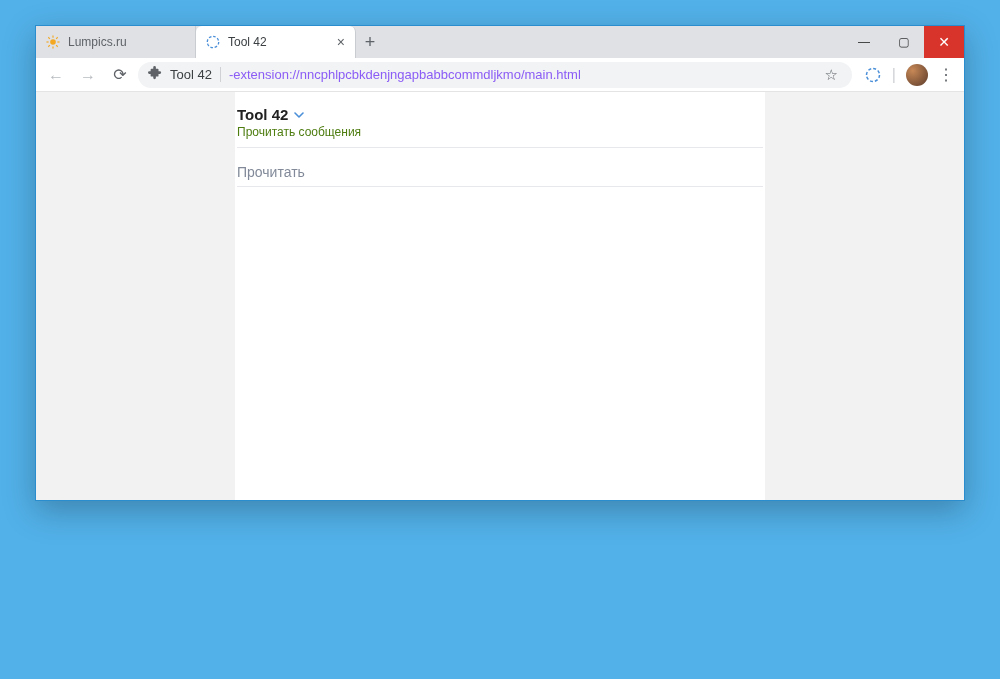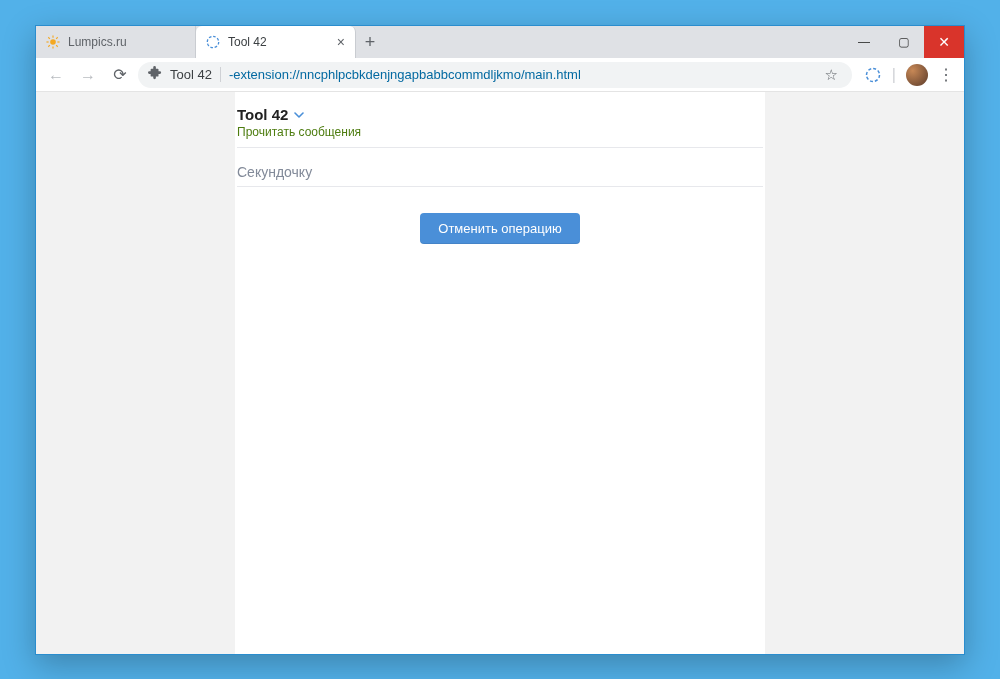--- a/index.html
+++ b/index.html
@@ -3,21 +3,21 @@
 <meta charset="utf-8">
 <style>
   * { box-sizing: border-box; margin: 0; padding: 0; }
   html, body { height: 100%; font-family: Arial, Helvetica, sans-serif; }
   body { background: #52b1e9; display: flex; align-items: flex-start; justify-content: center; }
   .window {
     width: 930px; margin-top: 25px; background: #fff;
     box-shadow: 0 10px 30px rgba(0,0,0,0.25);
     border: 1px solid #2a8dce;
     display: flex; flex-direction: column;
-    height: 630px;
+    height: 476px;
   }
   
   .tabbar { height: 32px; display: flex; align-items: stretch; background: #dfe1e5; position: relative; }
   .tab {
     display: flex; align-items: center; gap: 8px;
     padding: 0 10px; font-size: 12px; color: #5f6368;
     min-width: 160px; max-width: 200px;
     border-right: 1px solid #c9ccd1;
     cursor: pointer;
   }
@@ -45,21 +45,21 @@
     color: #5f6368; font-size: 16px; border-radius: 50%; cursor: pointer;
   }
   .navbtn.disabled { color: #b9bcc0; cursor: default; }
   .addressbar {
     flex: 1; height: 26px; background: #f1f3f4; border-radius: 13px;
     display: flex; align-items: center; padding: 0 10px; gap: 8px;
     font-size: 13px; color: #5f6368; overflow: hidden;
   }
   .address-ext-icon { font-size: 14px; color: #5f6368; }
   .address-label { color: #3c4043; white-space: nowrap; }
-  .address-url { color: #0369a1; white-space: nowrap; overflow: hidden; text-overflow: ellipsis; }
+  .address-url { color: #8b5cf6; white-space: nowrap; overflow: hidden; text-overflow: ellipsis; }
   .star { font-size: 15px; color: #5f6368; cursor: pointer; padding-right: 4px; }
   .toolbar-icons { display: flex; align-items: center; gap: 10px; padding: 0 4px 0 8px; }
   .ext-icon { width: 18px; height: 18px; display:inline-flex; align-items:center; justify-content:center; }
   .avatar { width: 22px; height: 22px; border-radius: 50%; background: radial-gradient(circle at 30% 30%, #c78856, #5b3b2a); }
   .menu-dots { font-size: 16px; color: #5f6368; cursor: pointer; }
   
   .viewport { flex: 1; background: #f2f2f2; display: flex; justify-content: center; overflow: hidden; }
   .page {
     background: #fff; width: 530px; margin-top: 0;
     padding: 10px 0 40px 0;
@@ -172,21 +172,18 @@
         <div class="page-title-row">
           <span class="page-title">Tool 42</span>
           <span class="chev">
             <svg viewBox="0 0 10 10" width="10" height="10">
                 <path d="M1 3 L5 7 L9 3" fill="none" stroke="#4a8fd8" stroke-width="1.6" stroke-linecap="round" stroke-linejoin="round"></path>
               </svg>
           </span>
         </div>
         <div class="page-subtitle">Прочитать сообщения</div>
         <hr class="hr">
-        <div class="status-line">Секундочку</div>
-        <div class="btn-row">
-          <button class="primary-btn">Отменить операцию</button>
-        </div>
+        <div class="status-line">Прочитать</div>
       </div>
     </div>
   </div>
 
 </div>
 
 </body></html>

